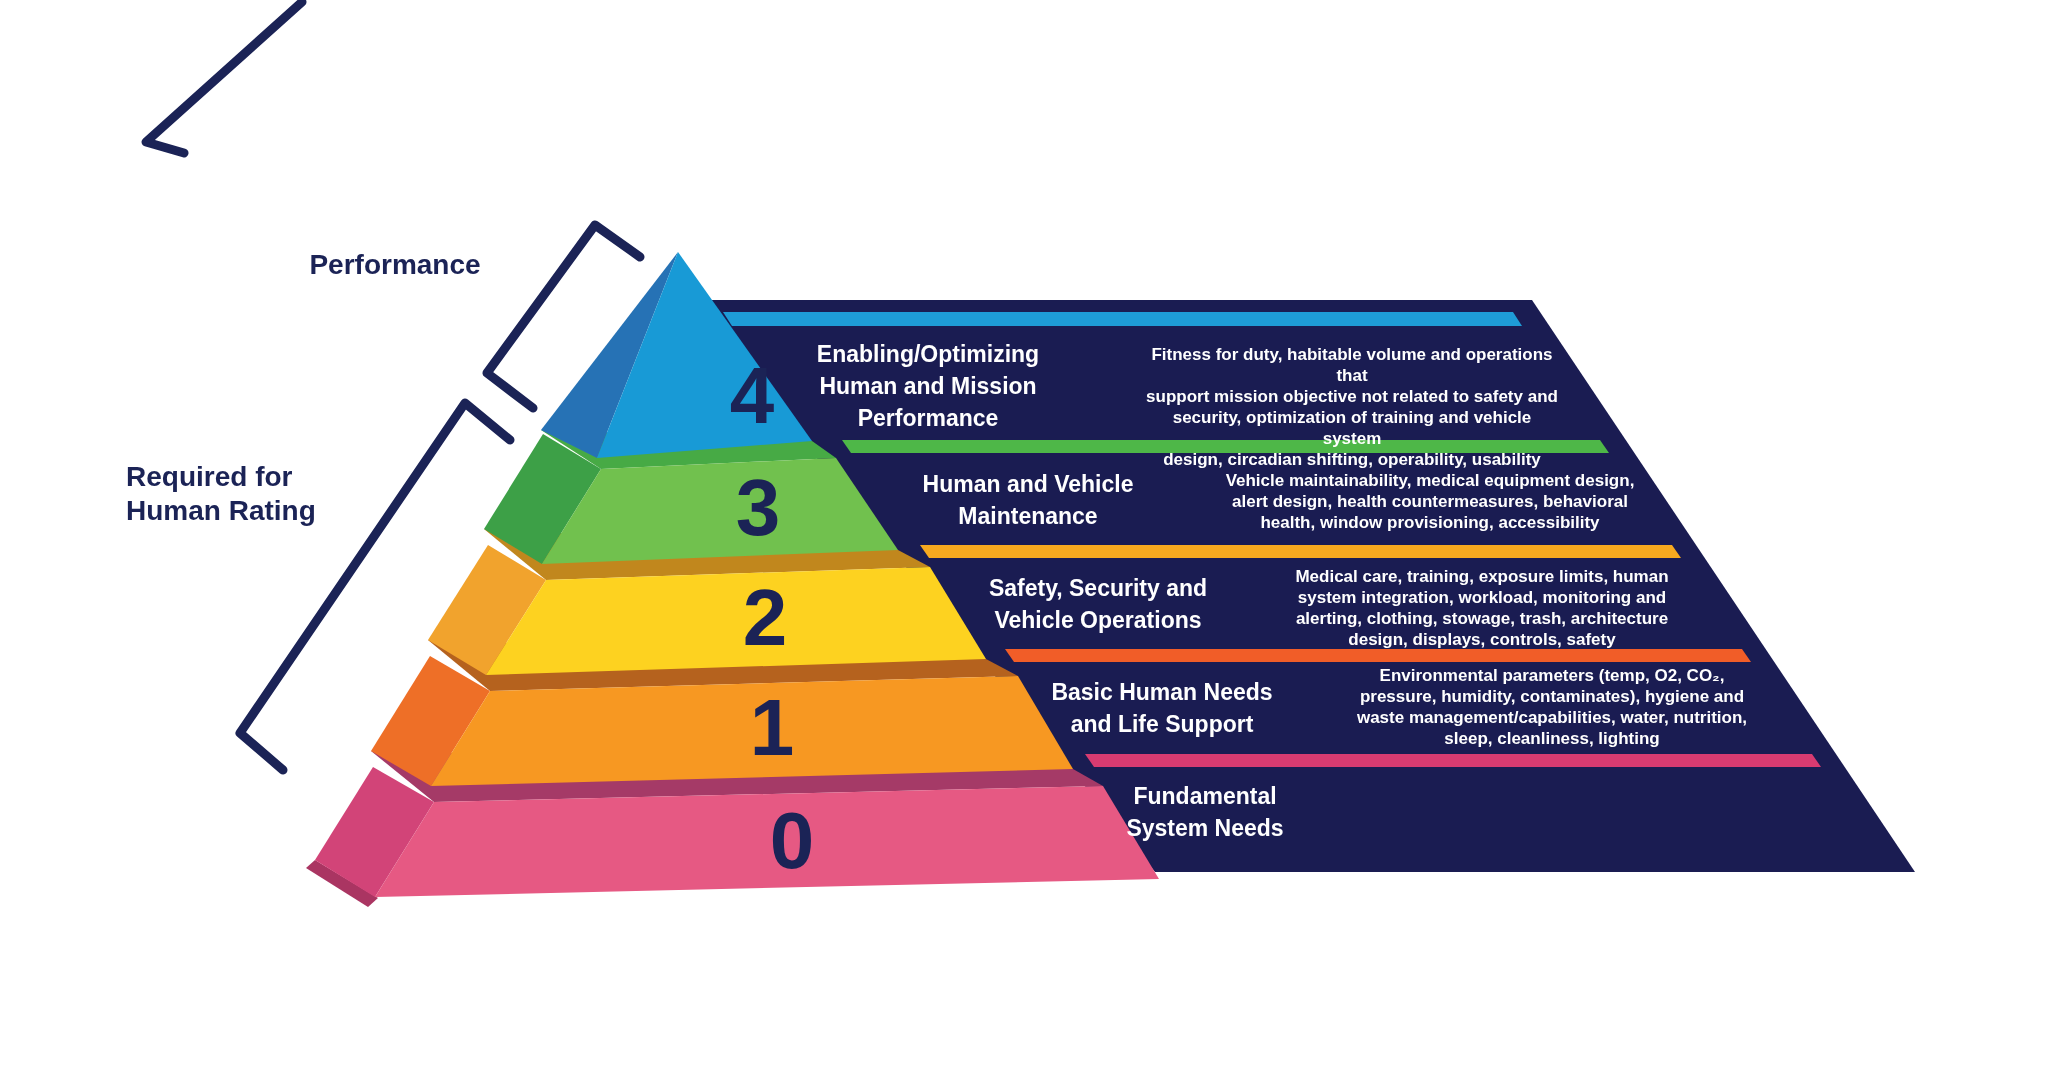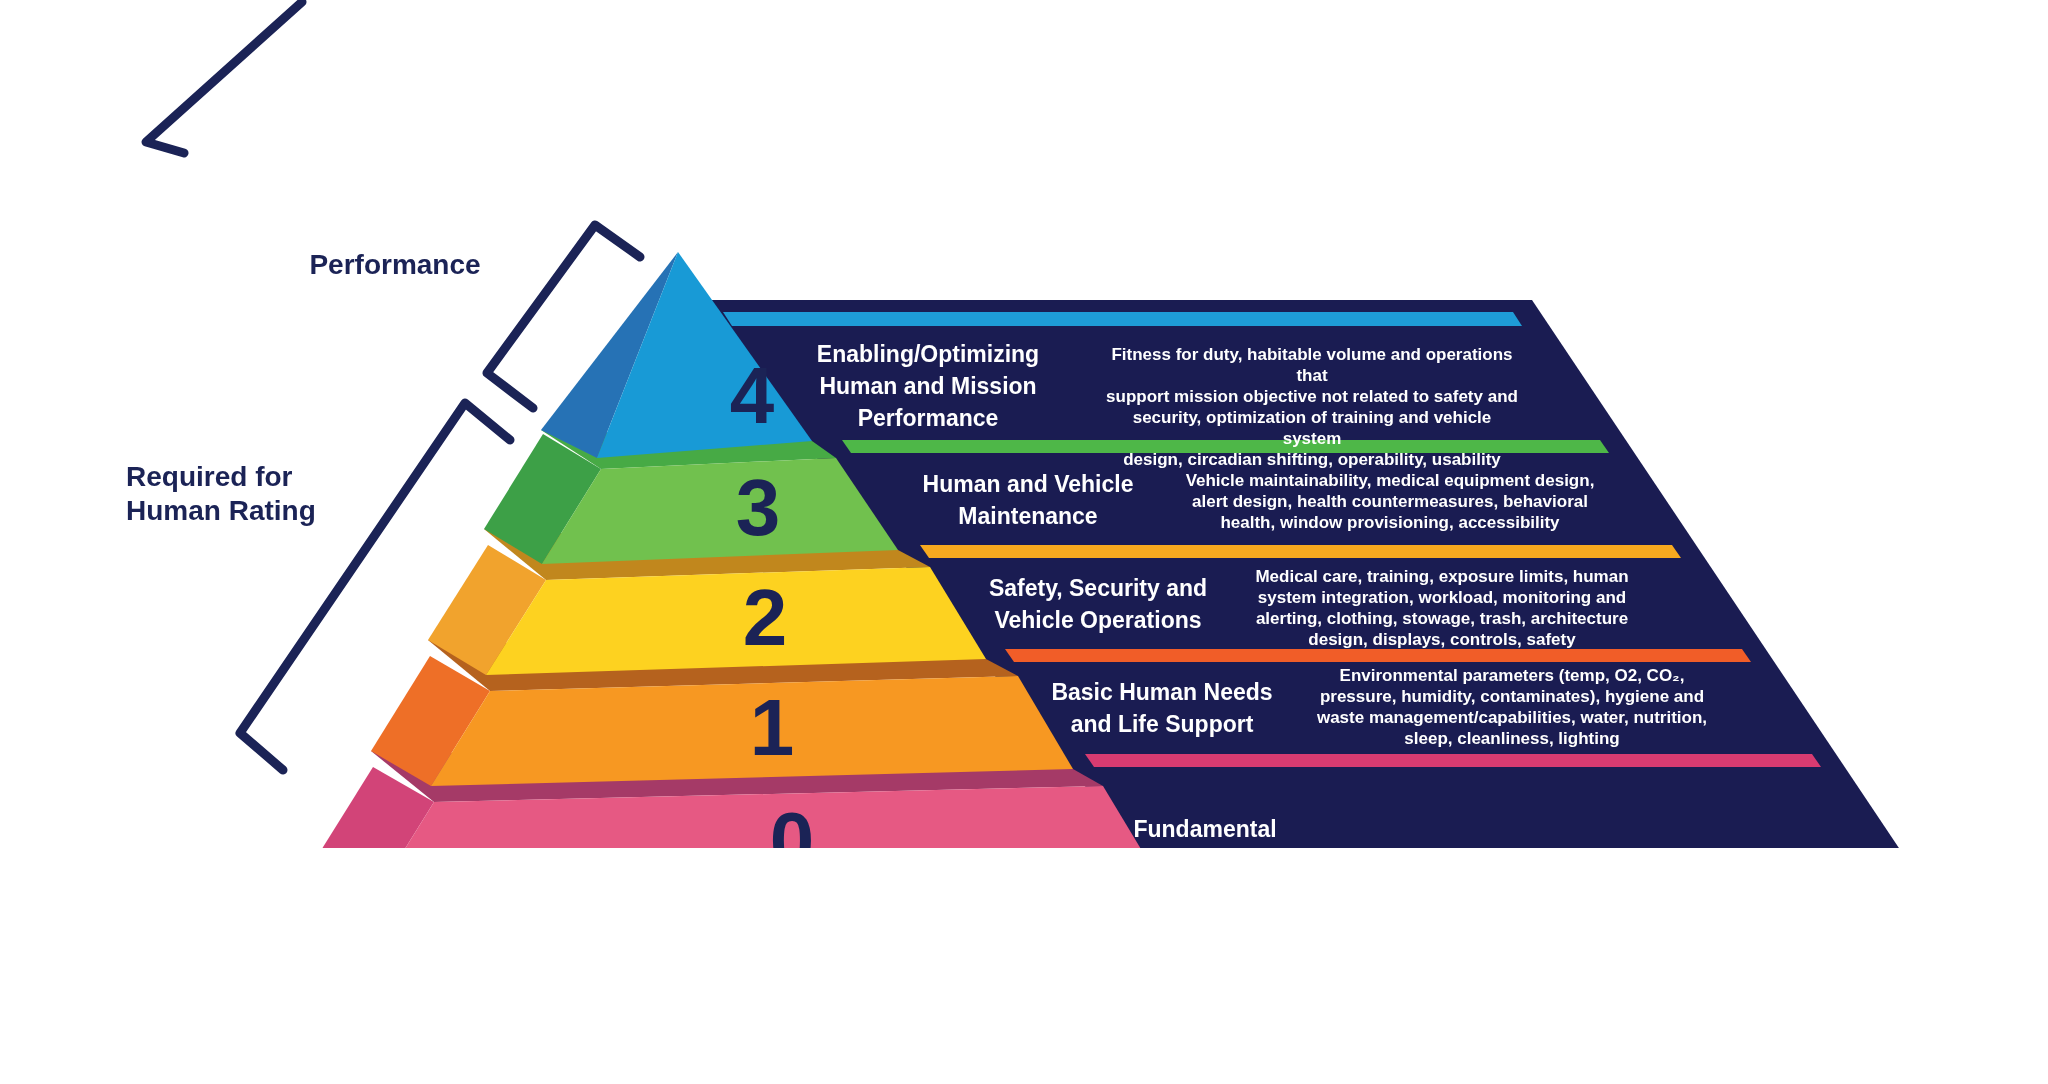--- a/index.html
+++ b/index.html
@@ -1,22 +1,22 @@
 <!DOCTYPE html>
 <html><head>
 <meta charset="utf-8">
 <style>
   html,body{margin:0;padding:0;background:#ffffff;}
-  #stage{position:relative;width:2048px;height:848px;overflow:hidden;
+  #stage{position:relative;width:2048px;height:1084px;overflow:hidden;
          font-family:"Liberation Sans","DejaVu Sans",sans-serif;}
   #shapes{position:absolute;left:0;top:0;width:2048px;height:1084px;}
   .txt{position:absolute;white-space:pre-line;}
   .side-label{color:#1b2356;font-weight:bold;font-size:28px;line-height:34px;}
   .row-title{color:#ffffff;font-weight:bold;font-size:23px;line-height:32px;text-align:center;}
-  .row-desc{color:#ffffff;font-weight:bold;font-size:17px;line-height:21px;text-align:center;}
+  .row-desc{color:#ffffff;font-weight:bold;font-size:17px;line-height:21px;text-align:center;margin-left:40px;}
   .lvl-num{color:#1b2356;font-weight:bold;font-size:80px;text-align:center;width:140px;
            transform:translateX(-50%);}
 </style>
 </head>
 <body>
 
 <div id="stage">
 
   <svg id="shapes" viewBox="0 0 2048 1084">
 
@@ -66,21 +66,21 @@
 
   <div class="txt row-title" style="left:768px;top:338px;width:320px;">Enabling/Optimizing
 Human and Mission
 Performance</div>
   <div class="txt row-title" style="left:868px;top:468px;width:320px;">Human and Vehicle
 Maintenance</div>
   <div class="txt row-title" style="left:938px;top:572px;width:320px;">Safety, Security and
 Vehicle Operations</div>
   <div class="txt row-title" style="left:1002px;top:676px;width:320px;">Basic Human Needs
 and Life Support</div>
-  <div class="txt row-title" style="left:1045px;top:780px;width:320px;margin-top:33px;">Fundamental
+  <div class="txt row-title" style="left:1045px;top:780px;width:320px;">Fundamental
 System Needs</div>
 
   <div class="txt row-desc" style="left:1102px;top:344px;width:420px;">Fitness for duty, habitable volume and operations that
 support mission objective not related to safety and
 security, optimization of training and vehicle system
 design, circadian shifting, operability, usability</div>
   <div class="txt row-desc" style="left:1180px;top:470px;width:420px;">Vehicle maintainability, medical equipment design,
 alert design, health countermeasures, behavioral
 health, window provisioning, accessibility</div>
   <div class="txt row-desc" style="left:1232px;top:566px;width:420px;">Medical care, training, exposure limits, human

